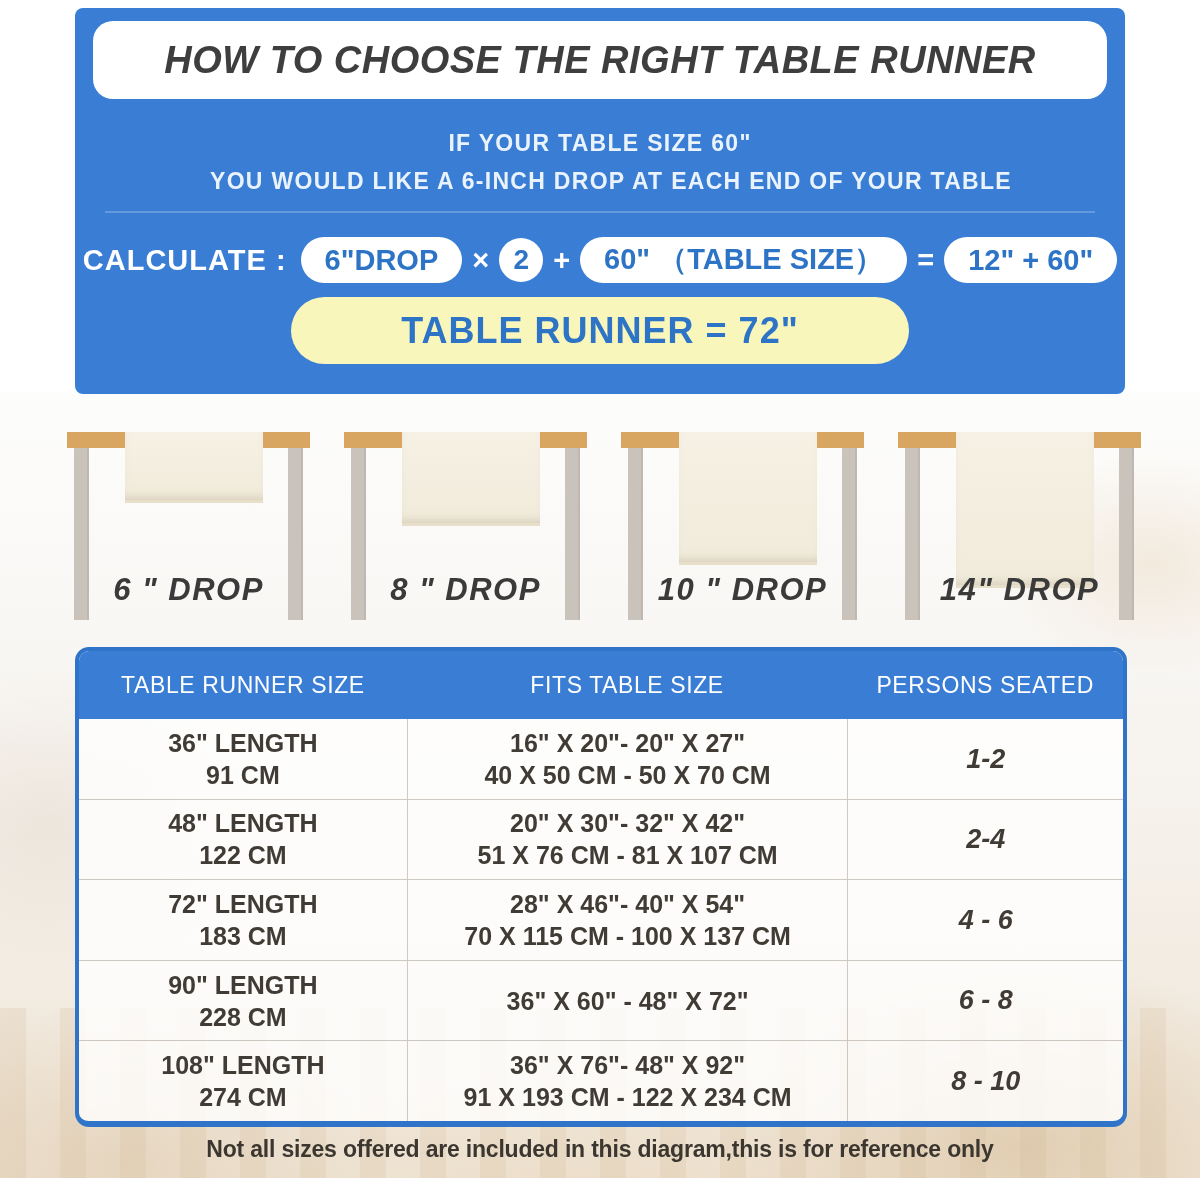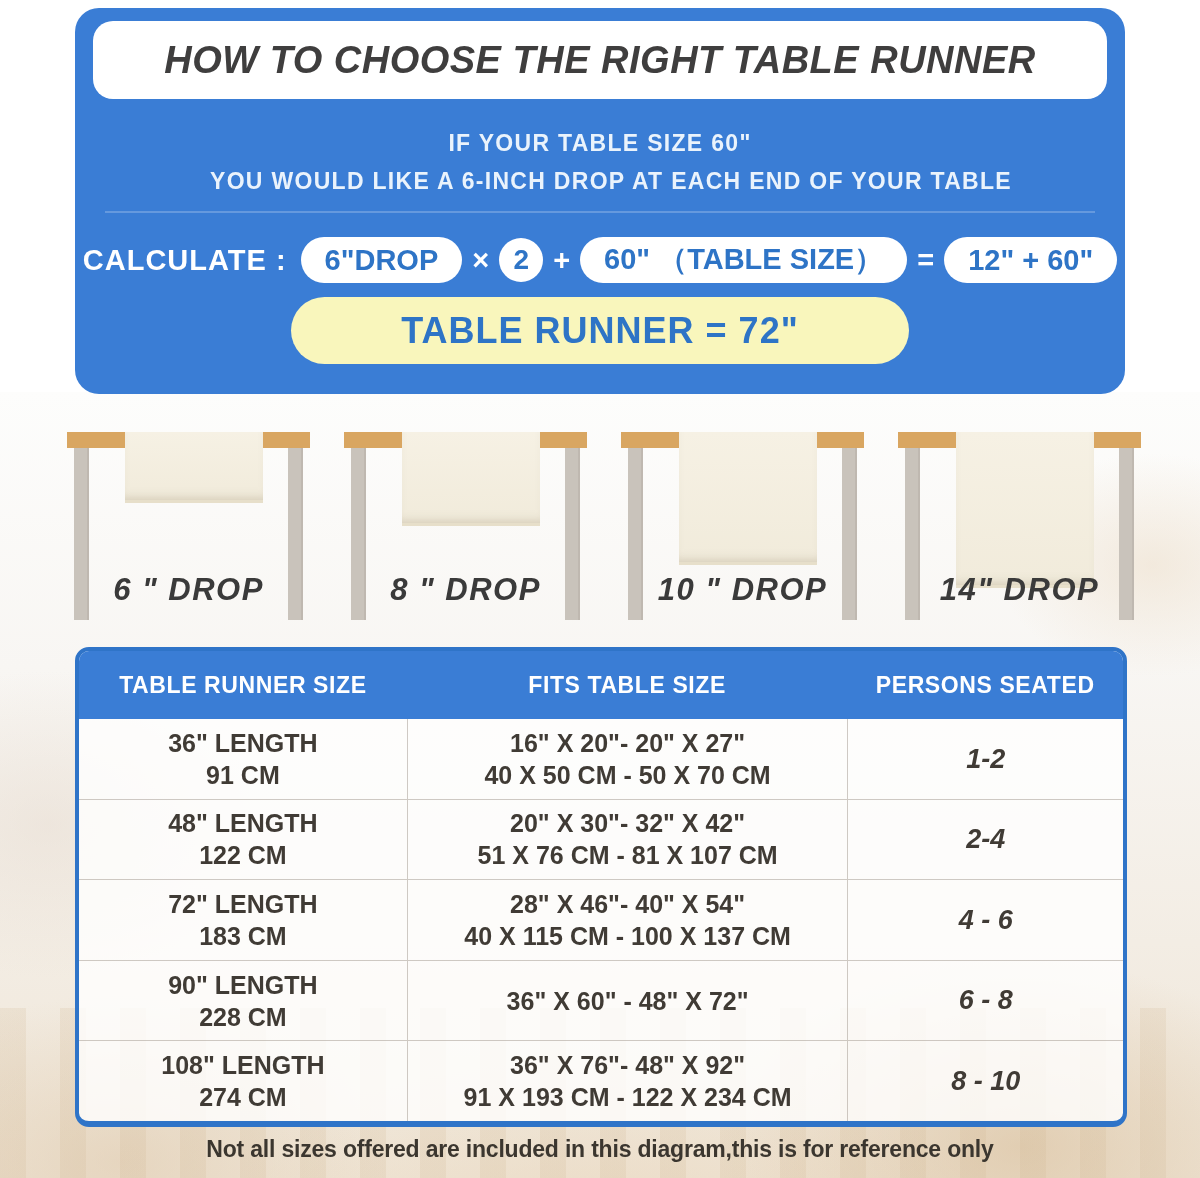--- a/index.html
+++ b/index.html
@@ -13,21 +13,21 @@
       radial-gradient(300px 220px at 4% 55%, rgba(228,216,204,.45), rgba(228,216,204,0) 70%),
       radial-gradient(420px 260px at 85% 96%, rgba(214,186,148,.55), rgba(214,186,148,0) 72%),
       radial-gradient(380px 240px at 10% 98%, rgba(221,198,168,.5), rgba(221,198,168,0) 70%),
       radial-gradient(500px 200px at 50% 104%, rgba(233,214,188,.55), rgba(233,214,188,0) 75%),
       linear-gradient(180deg,#fdfdfc 0%,#f8f6f3 35%,#f3ede4 70%,#efe5d6 100%);}
   .photo-bg:after{content:"";position:absolute;left:0;bottom:0;width:100%;height:170px;
     background:repeating-linear-gradient(90deg, rgba(205,178,140,.18) 0 26px, rgba(255,255,255,0) 26px 60px);}
 
   
   .hero{position:absolute;left:75px;top:8px;width:1050px;height:386px;
-        background:#3a7dd5;border-radius:24px;}
+        background:#3a7dd5;border-radius:8px;}
   .title-box{position:absolute;left:18px;top:13px;right:18px;height:78px;background:#ffffff;
         border-radius:20px;display:flex;align-items:center;justify-content:center;}
   .title{font-size:38px;font-weight:800;font-style:italic;color:#3f3e3e;letter-spacing:.5px;white-space:nowrap;}
   .sub1,.sub2{position:absolute;left:0;width:100%;text-align:center;color:#eaf3fc;
         font-size:23px;font-weight:600;letter-spacing:1.3px;white-space:nowrap;}
   .sub1{top:122px;}
   .sub2{top:160px;margin-left:11px;}
   .hero-divider{position:absolute;left:30px;right:30px;top:203px;height:2px;background:rgba(255,255,255,.22);}
   .calc-row{position:absolute;left:0;right:0;top:229px;display:flex;align-items:center;
         justify-content:center;gap:10px;}
@@ -54,21 +54,21 @@
   .illus-2 .runner{height:130px;} .illus-3 .runner{height:153px;}
   .drop-label{position:absolute;left:0;right:0;top:140px;text-align:center;font-size:31px;
         font-weight:800;font-style:italic;color:#3a3a3a;letter-spacing:1.5px;white-space:nowrap;z-index:3;}
 
   
   .size-table{position:absolute;left:75px;top:647px;width:1052px;height:480px;box-sizing:border-box;
         border:4px solid #2f74c8;border-bottom-width:6px;border-radius:14px;overflow:hidden;
         background:rgba(255,255,255,.8);display:flex;flex-direction:column;}
   .thead{display:grid;grid-template-columns:31.4% 42.2% 26.4%;background:#3a7dd5;height:68px;
         flex:0 0 68px;align-items:center;text-align:center;color:#ffffff;font-size:23px;
-        font-weight:700;letter-spacing:.6px;}
+        font-weight:400;letter-spacing:.6px;}
   .tbody{flex:1;display:flex;flex-direction:column;}
   .trow{flex:1;display:grid;grid-template-columns:31.4% 42.2% 26.4%;}
   .trow + .trow{border-top:1px solid rgba(160,150,140,.5);}
   .cell{display:flex;flex-direction:column;align-items:center;justify-content:center;
         text-align:center;font-size:25px;font-weight:700;color:#403b35;line-height:1.28;}
   .cell + .cell{border-left:1px solid rgba(160,150,140,.5);}
   .cell.persons{font-size:27px;font-style:italic;}
 
   
   .footer-note{position:absolute;left:0;top:1136px;width:100%;text-align:center;
@@ -173,21 +173,21 @@
       </div>
     </div>
 
     <div class="trow">
       <div class="cell">
         <span>72" LENGTH</span>
         <span>183 CM</span>
       </div>
       <div class="cell">
         <span>28" X 46"- 40" X 54"</span>
-        <span>40 X 115 CM - 100 X 137 CM</span>
+        <span>70 X 115 CM - 100 X 137 CM</span>
       </div>
       <div class="cell persons">
         <span>4 - 6</span>
       </div>
     </div>
 
     <div class="trow">
       <div class="cell">
         <span>90" LENGTH</span>
         <span>228 CM</span>

